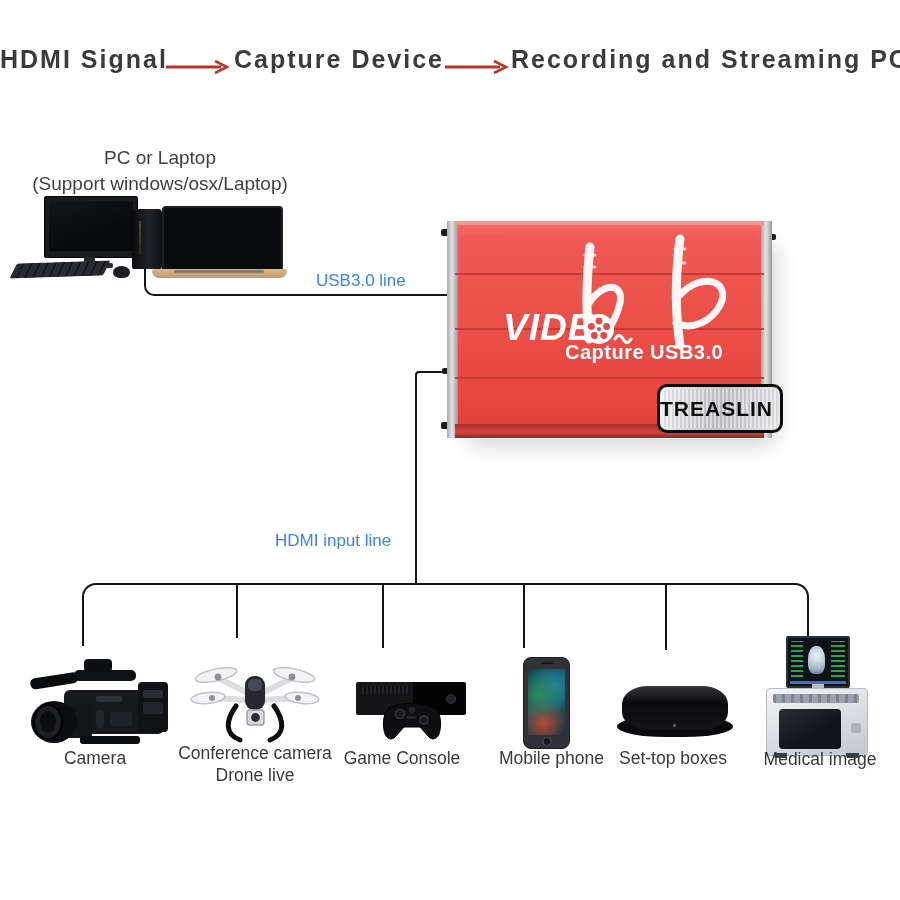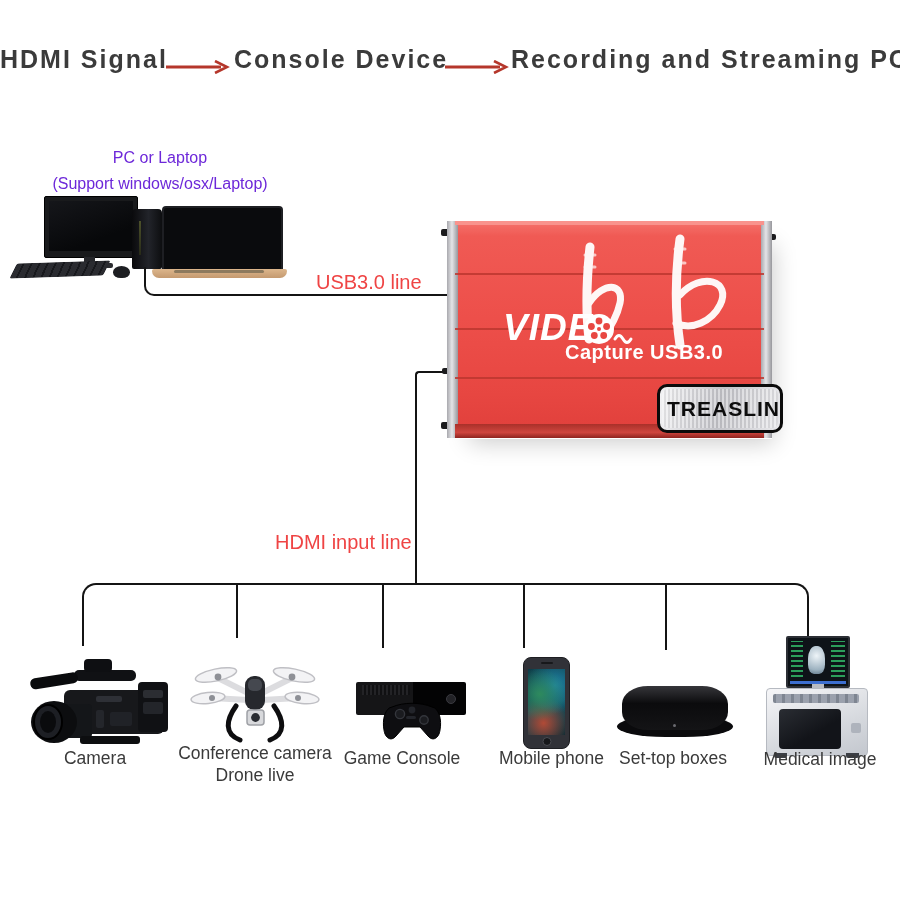--- a/index.html
+++ b/index.html
@@ -3,22 +3,22 @@
 <meta charset="utf-8">
 <style>
   html,body{margin:0;padding:0;background:#fff;}
   .canvas{position:relative;width:900px;height:900px;background:#ffffff;overflow:hidden;
           font-family:"Liberation Sans", sans-serif;color:#3a3a3a;}
   .abs{position:absolute;}
   
   .hstep{position:absolute;top:45px;font-size:25px;font-weight:bold;color:#3b3b3b;letter-spacing:2px;white-space:nowrap;}
   .harrow{position:absolute;top:60px;}
   
-  .pc-caption{position:absolute;left:10px;top:145px;width:300px;text-align:center;font-size:16px;line-height:26px;color:#6d28d9;}
-  .wire-label{position:absolute;font-size:20px;color:#ef4444;white-space:nowrap;}
+  .pc-caption{position:absolute;left:10px;top:145px;width:300px;text-align:center;font-size:19px;line-height:26px;color:#404040;}
+  .wire-label{position:absolute;font-size:17px;color:#3b82f6;white-space:nowrap;}
   .src-label{position:absolute;top:747px;text-align:center;font-size:17.5px;line-height:22px;color:#3a3a3a;}
   
   .wire{position:absolute;}
   .usb-wire{left:144px;top:267px;width:308px;height:27px;border-left:2px solid #141414;border-bottom:2px solid #141414;border-bottom-left-radius:10px;}
   .hdmi-wire{left:415px;top:371px;width:38px;height:212px;border-top:2px solid #141414;border-left:2px solid #141414;border-top-left-radius:4px;}
   .bus{left:82px;top:583px;width:723px;height:61px;border-top:2px solid #141414;border-left:2px solid #141414;border-right:2px solid #141414;border-top-left-radius:14px;border-top-right-radius:14px;}
   .branch{position:absolute;width:2px;background:#141414;top:583px;}
   
   .monitor{left:44px;top:196px;width:92px;height:60px;background:#191a1c;border:1px solid #000;border-radius:2px;}
   .monitor .scr{position:absolute;left:4px;top:4px;right:4px;bottom:6px;background:linear-gradient(160deg,#15161a,#07080a 70%);}
@@ -38,21 +38,21 @@
            background:linear-gradient(180deg,#f5736d 0%,#f05a54 7%,#ed4f4a 45%,#e74641 80%,#e03f3b 100%);}
   .cap-edge{position:absolute;top:0;width:11px;height:217px;background:linear-gradient(90deg,#a9a9ae,#e4e4e7 45%,#97979c);}
   .cap-edge.l{left:0;} .cap-edge.r{right:0;}
   .groove{position:absolute;left:8px;width:309px;height:2px;background:#bc372f;opacity:.85;}
   .cap-bottom{position:absolute;left:8px;top:203px;width:309px;height:14px;background:linear-gradient(180deg,#a93029,#cf453e 60%,#8e241f);}
   .cap-top{position:absolute;left:8px;top:0;width:309px;height:4px;background:#f9938d;}
   .stub{position:absolute;background:#1b1b1d;border-radius:2px;}
   .video-word{position:absolute;left:56px;top:86px;color:#fff;font-size:37px;font-weight:bold;font-style:italic;letter-spacing:1px;}
   .capture-word{position:absolute;left:118px;top:120px;color:#fff;font-size:20px;font-weight:bold;letter-spacing:.5px;}
   .badge{position:absolute;left:210px;top:163px;width:126px;height:49px;border:3px solid #0b0b0b;border-radius:10px;box-sizing:border-box;
-         background:linear-gradient(100deg,#f2f2f4,#c3c3c8 50%,#e9e9ec);display:flex;align-items:center;justify-content:flex-end;}
+         background:linear-gradient(100deg,#f2f2f4,#c3c3c8 50%,#e9e9ec);display:flex;align-items:center;justify-content:flex-start;}
   .badge .inner{background-image:repeating-linear-gradient(90deg,rgba(255,255,255,.35) 0 2px,rgba(0,0,0,.06) 2px 4px);
          position:absolute;inset:2px;border-radius:6px;}
   .badge span{position:relative;font-size:21px;font-weight:800;color:#0d0d0d;letter-spacing:1px;}
   
   .phone{left:523px;top:657px;width:45px;height:90px;background:#313238;border-radius:8px;border:1px solid #1d1e22;}
   .phone .scr{position:absolute;left:4px;top:11px;width:37px;height:66px;
     background:radial-gradient(circle at 32% 38%,#2e8a5d 0%,rgba(0,0,0,0) 55%),
                radial-gradient(circle at 72% 25%,#1f84a8 0%,rgba(0,0,0,0) 50%),
                radial-gradient(circle at 42% 82%,#b14a36 0%,rgba(0,0,0,0) 45%),
                linear-gradient(160deg,#0e3c49,#135260 55%,#0a2b34);}
@@ -87,21 +87,21 @@
 </head>
 <body>
 
 <div class="canvas">
 
   <div class="hstep" style="left:0px;">HDMI Signal</div>
   <svg class="harrow" style="left:165px;" width="66" height="14">
     <line x1="1" y1="7" x2="56" y2="7" stroke="#b5372b" stroke-width="3"></line>
     <path d="M50,1 L62,7 L50,13" fill="none" stroke="#b5372b" stroke-width="2.6"></path>
   </svg>
-  <div class="hstep" style="left:234px;">Console Device</div>
+  <div class="hstep" style="left:234px;">Capture Device</div>
   <svg class="harrow" style="left:444px;" width="66" height="14">
     <line x1="1" y1="7" x2="56" y2="7" stroke="#b5372b" stroke-width="3"></line>
     <path d="M50,1 L62,7 L50,13" fill="none" stroke="#b5372b" stroke-width="2.6"></path>
   </svg>
   <div class="hstep" style="left:511px;">Recording and Streaming PC</div>
 
   <div class="pc-caption">
     <div>PC or Laptop</div>
     <div>(Support windows/osx/Laptop)</div>
   </div>

